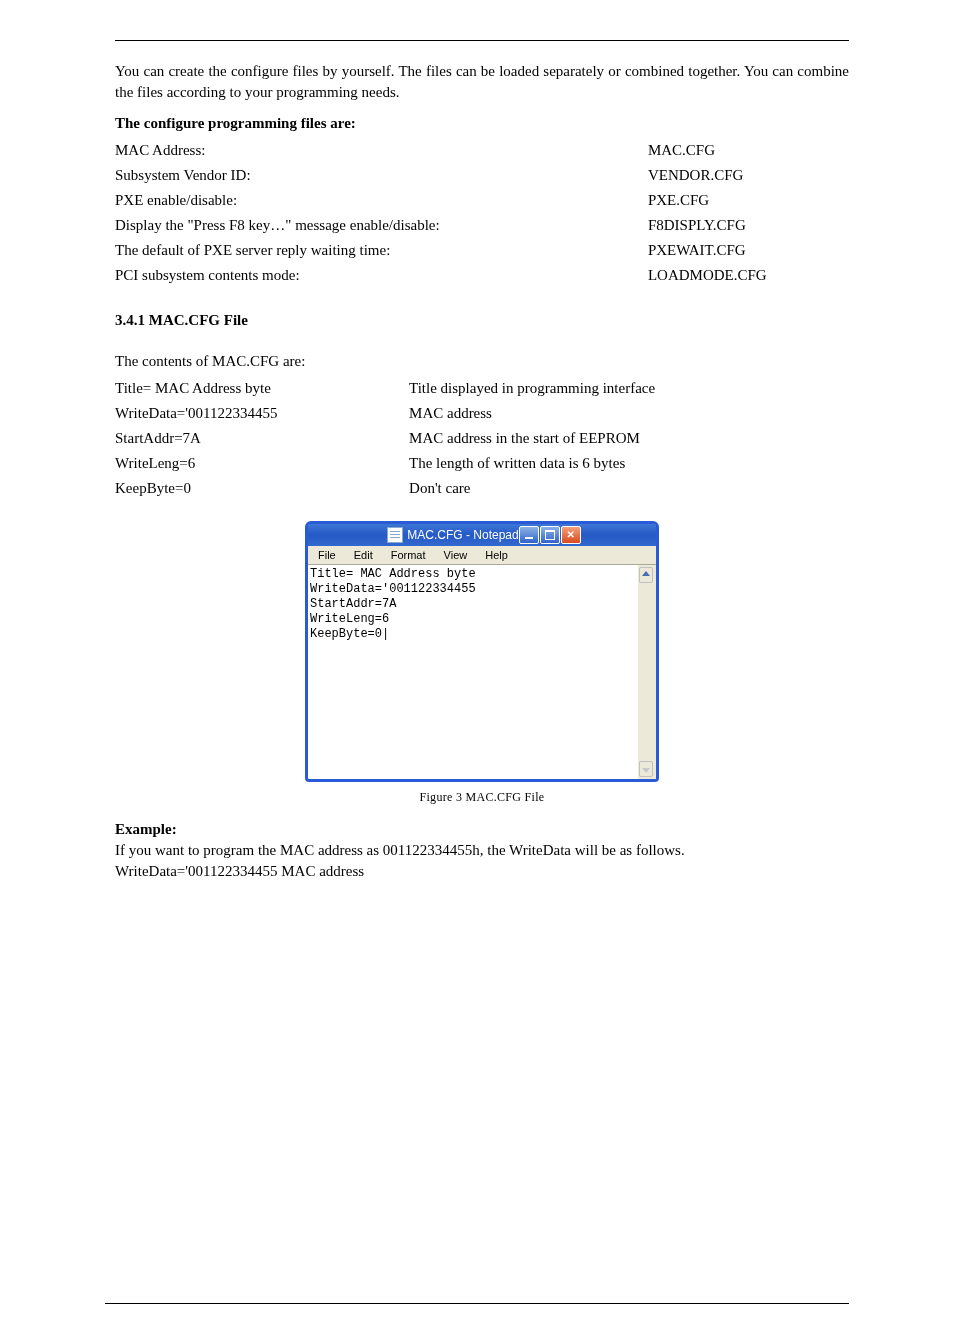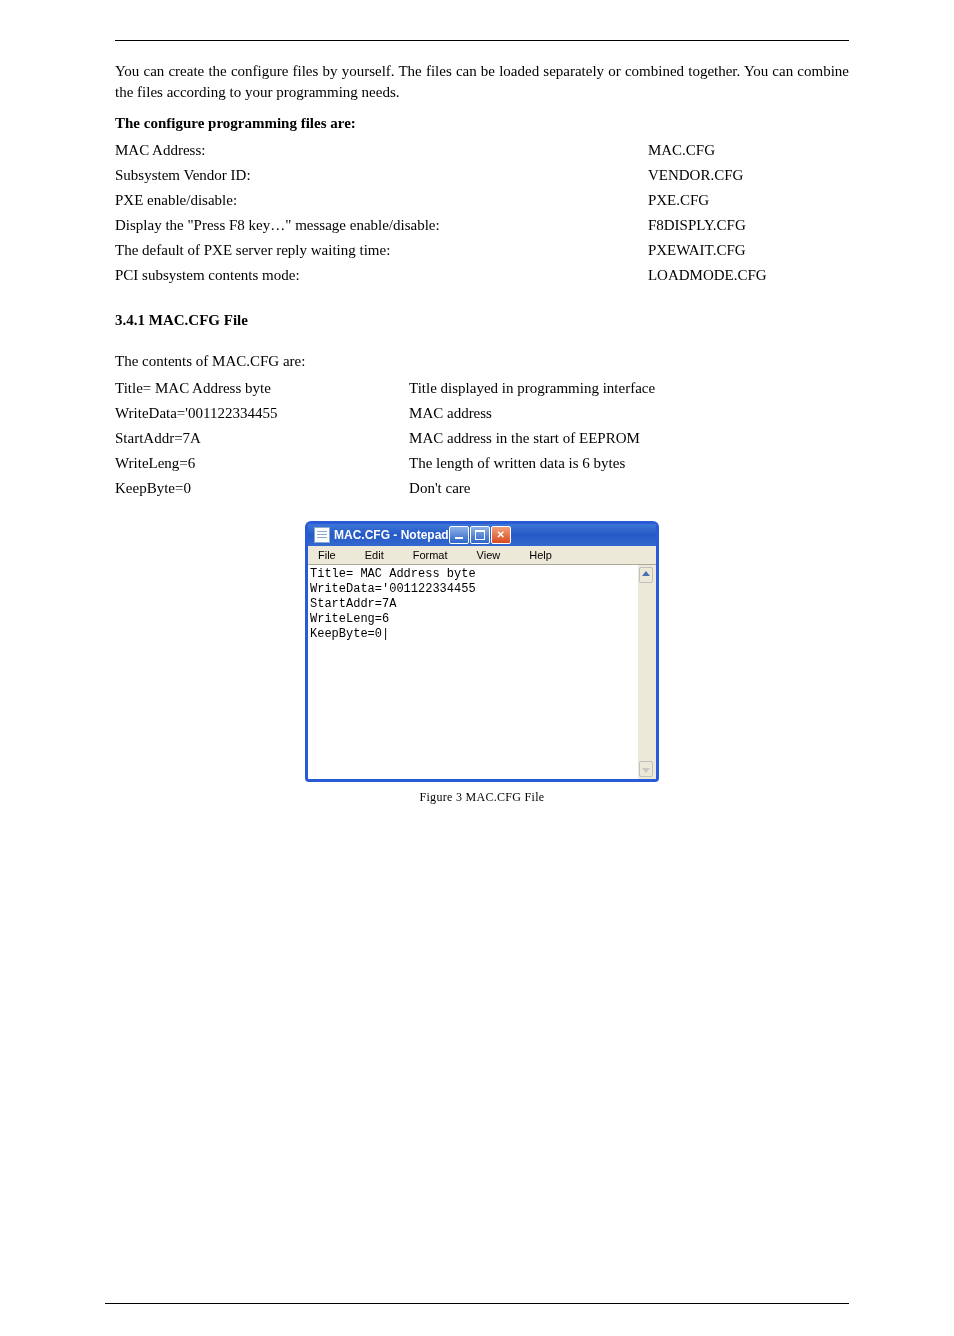--- a/index.html
+++ b/index.html
@@ -71,24 +71,24 @@
     width: 348px;
     margin: 20px auto 0 auto;
     border: 3px solid #2a5bd7;
     border-radius: 6px 6px 4px 4px;
     background: #fff;
     font-family: Tahoma, sans-serif;
   }
   .titlebar {
     display: flex;
     align-items: center;
-    justify-content: flex-start;
+    justify-content: center;
     background: linear-gradient(to bottom, #3d76d6 0%, #2559c6 50%, #3469cf 100%);
     color: #fff;
-    font-weight: bold;
+    font-weight: normal;
     font-size: 12px;
     height: 22px;
     padding: 0 2px 0 6px;
   }
   .titlebar-left {
     display: flex;
     align-items: center;
     gap: 4px;
   }
   .doc-icon {
@@ -133,21 +133,21 @@
   .close-btn .glyph::before {
     content: '✕';
     font-size: 10px;
     line-height: 1;
     color: #fff;
   }
 
   .menubar {
     background: #ece9d8;
     display: flex;
-    gap: 17px;
+    gap: 6px;
     padding: 2px 4px;
     font-size: 11px;
     color: #000;
     border-bottom: 1px solid #aca899;
   }
   .menubar span {
     padding: 1px 6px;
   }
   .editor-wrap {
     position: relative;
@@ -309,17 +309,22 @@
 StartAddr=7A
 WriteLeng=6
 KeepByte=0|</div>
         <div class="scroll-arrow up"></div>
         <div class="scroll-arrow down"></div>
       </div>
     </div>
 
     <div class="caption">Figure 3  MAC.CFG File</div>
 
+    <div class="example">
+      <div class="hdr">Example:</div>
+      <div>If you want to program the MAC address as 001122334455h, the WriteData will be as follows.</div>
+      <div>WriteData='001122334455       MAC address</div>
+    </div>
 
   </div>
 
   <hr class="bottom-rule">
 </div>
 
 </body></html>

